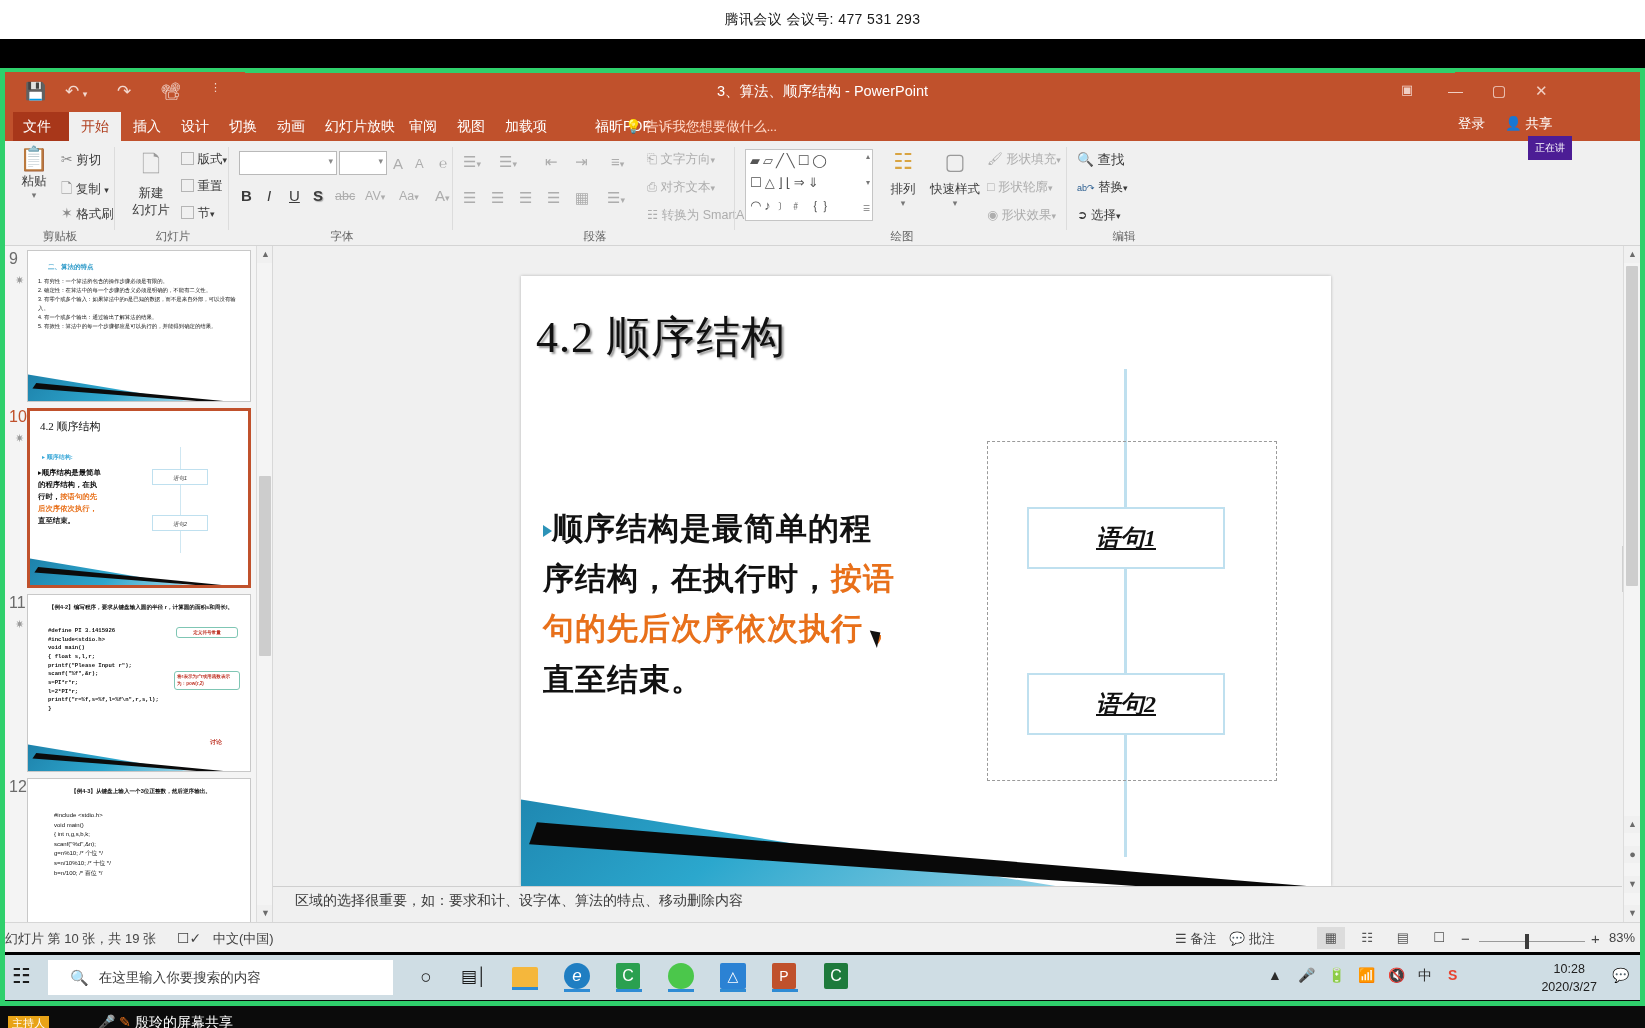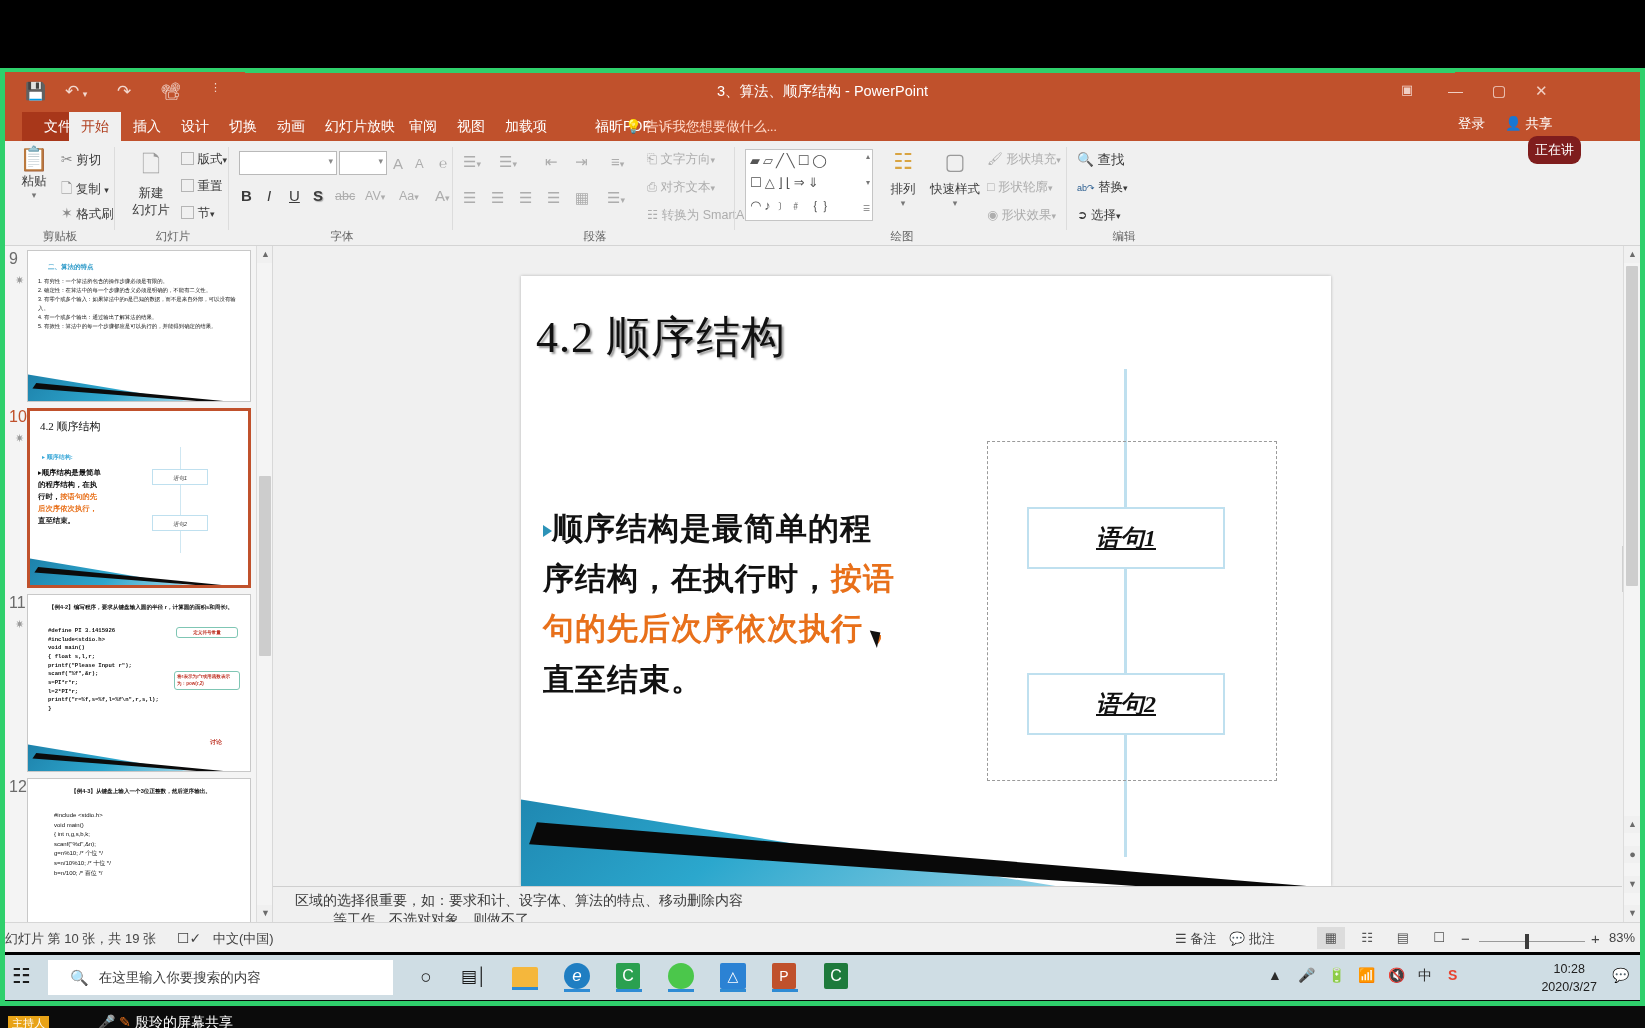--- a/index.html
+++ b/index.html
@@ -128,46 +128,49 @@
     display:flex;align-items:center;padding-left:12px;}
   .tb-search span{font-size:13.5px;color:#3a3a3a;margin-left:10px;}
   .tbicon{position:absolute;top:8px;width:28px;height:28px;}
   .tray{position:absolute;top:12px;font-size:14px;color:#2b2b2b;}
   .clock{position:absolute;right:48px;top:5px;text-align:center;font-size:12.5px;color:#202020;line-height:1.45;}
   .bottom-black{position:absolute;left:0;top:1000px;width:1645px;height:28px;background:#0b0b0b;}
   .host-badge{position:absolute;left:8px;top:1016px;height:14px;background:#e8a317;color:#fff;
     font-size:11px;padding:0 4px;line-height:14px;}
   .share-text{position:absolute;left:98px;top:1014px;color:#fff;font-size:14px;white-space:nowrap;}
 
-  .tooltip{position:absolute;background:#7f1d1d;color:#fff;font-size:13px;padding:5px 7px;z-index:70;white-space:nowrap;border-radius:9px;}
+  .tooltip{position:absolute;background:#4c1d95;color:#fff;font-size:10px;padding:5px 7px;z-index:70;white-space:nowrap;}
 </style>
 </head>
 <body>
 
 <div id="root">
 
+  <div class="meet-banner">
+    <span>腾讯会议 会议号: 477 531 293</span>
+  </div>
   <div class="black-strip"></div>
 
   <div class="ppt">
 
     <div class="qat">
       <span class="ico" style="left:20px">💾</span>
       <span class="ico" style="left:60px">↶ <span style="font-size:9px">▾</span></span>
       <span class="ico" style="left:112px">↷</span>
       <span class="ico" style="left:155px">📽</span>
       <span class="ico" style="left:205px;font-size:11px">⋮</span>
       <div class="title-bar-text">3、算法、顺序结构 - PowerPoint</div>
       <span class="winctl" style="left:1396px;font-size:13px">▣</span>
       <span class="winctl" style="left:1443px">—</span>
       <span class="winctl" style="left:1487px">▢</span>
       <span class="winctl" style="left:1530px">✕</span>
     </div>
 
     <div class="tabs">
-      <div class="tab file" style="left:17px;width:60px;text-align:right">文件</div>
+      <div class="tab file" style="left:8px;width:60px;text-align:left">文件</div>
       <div class="tab active" style="left:64px;width:52px;text-align:center">开始</div>
       <div class="tab" style="left:118px">插入</div>
       <div class="tab" style="left:166px">设计</div>
       <div class="tab" style="left:214px">切换</div>
       <div class="tab" style="left:262px">动画</div>
       <div class="tab" style="left:310px">幻灯片放映</div>
       <div class="tab" style="left:394px">审阅</div>
       <div class="tab" style="left:442px">视图</div>
       <div class="tab" style="left:490px">加载项</div>
       <div class="tab" style="left:580px">福昕PDF</div>
@@ -385,21 +388,20 @@
           </div>
 
           <div class="slide-corner"></div>
         </div>
         <div class="cursor" style="left:600px;top:382px"></div>
         <div class="collapse-tab" style="right:-17px;top:300px">▶</div>
       </div>
 
       <div class="notes">
         <div>区域的选择很重要，如：要求和计、设字体、算法的特点、移动删除内容</div>
-        <div class="l2">等工作，不选对对象，则做不了</div>
       </div>
 
       <div class="vsb" style="right:0;height:676px">
         <div class="sbarrow" style="top:0">▲</div>
         <div class="thumbbar" style="top:20px;height:320px"></div>
         <div class="sbarrow" style="top:570px">▲</div>
         <div class="sbarrow" style="top:600px;font-size:11px">●</div>
         <div class="sbarrow" style="top:630px">▼</div>
         <div class="sbarrow" style="bottom:0">▼</div>
       </div>

